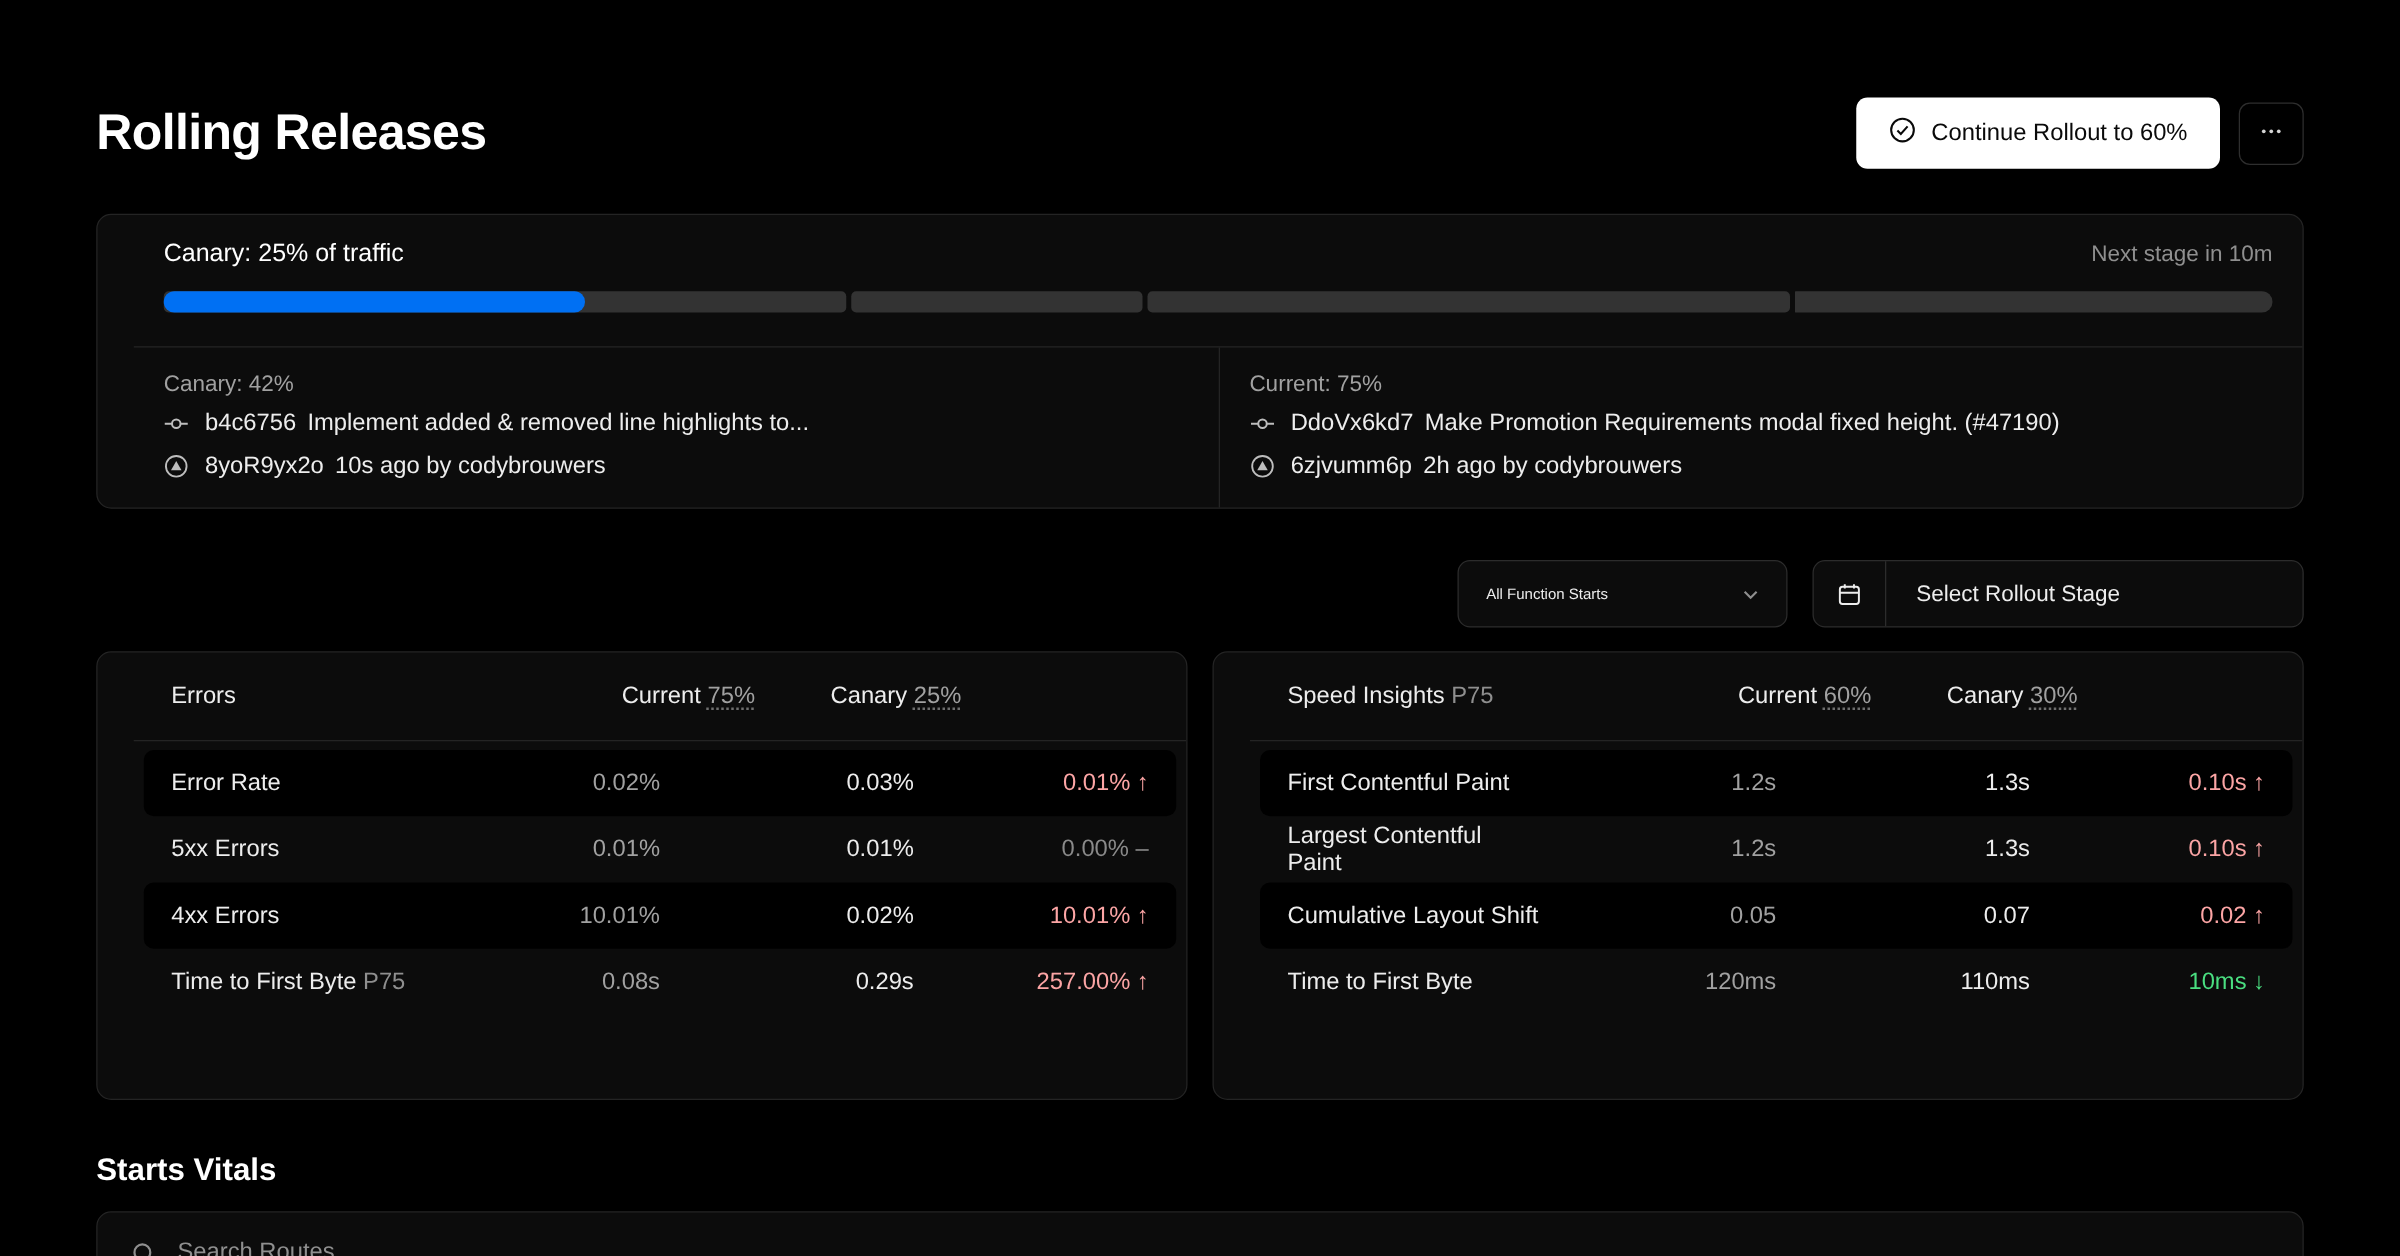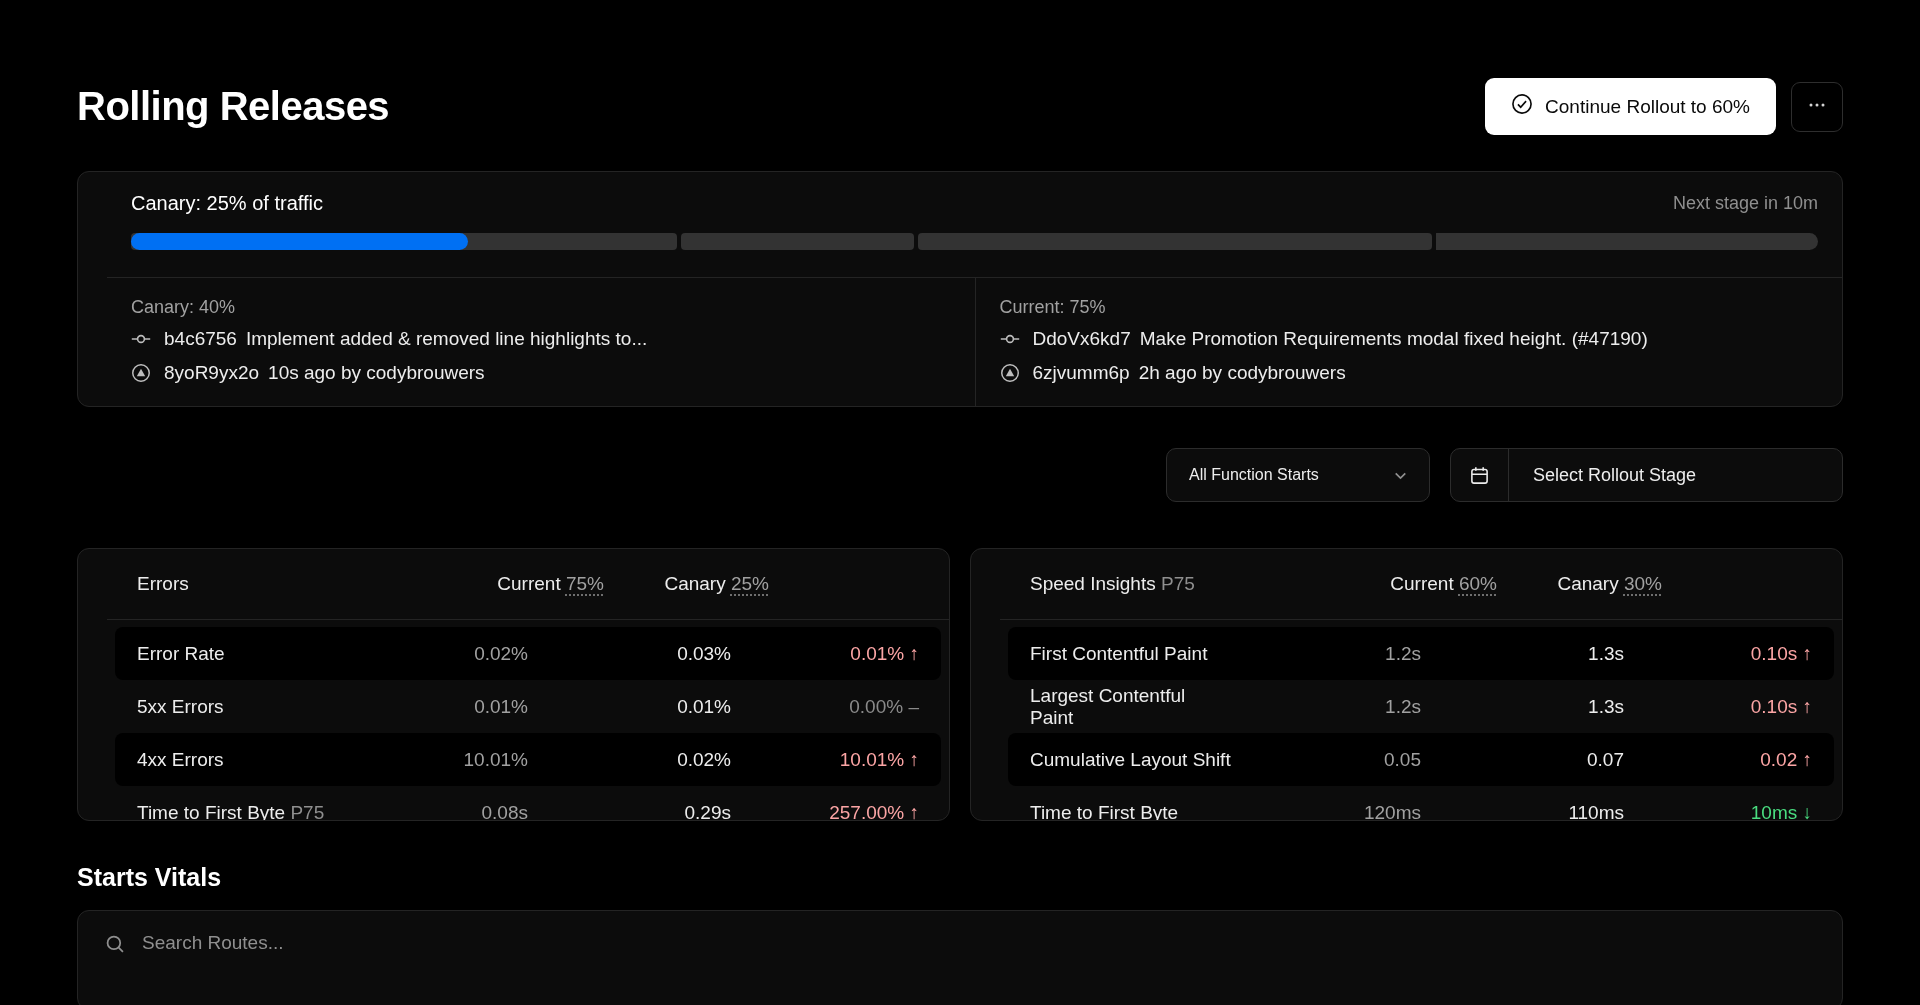--- a/index.html
+++ b/index.html
@@ -122,21 +122,21 @@
   .dropdown {
     min-width: 264px;
     height: 54px;
     background: #0c0c0c;
     border: 1px solid #2c2c2c;
     border-radius: 10px;
     display: flex;
     align-items: center;
     justify-content: space-between;
     padding: 0 20px 0 22px;
-    font-size: 16px;
+    font-size: 12px;
     color: #ededed;
     cursor: pointer;
   }
   .dropdown .icon { color: #8f8f8f; display: flex; }
   .stage-select {
     min-width: 393px;
     height: 54px;
     background: #0c0c0c;
     border: 1px solid #2c2c2c;
     border-radius: 10px;
@@ -153,21 +153,21 @@
     color: #ededed;
   }
   .stage-label { display: flex; align-items: center; padding: 0 24px; font-size: 18px; }
 
   
   .tables {
     display: grid;
     grid-template-columns: 1fr 1fr;
     gap: 20px;
   }
-  .table-card { height: 273px; overflow: hidden; margin-top: 27px; }
+  .table-card { height: 359px; overflow: hidden; }
   .table-header {
     display: grid;
     grid-template-columns: 1fr 150px 165px 150px;
     align-items: center;
     height: 71px;
     padding: 0 30px;
     border-bottom: 1px solid #242424;
     font-size: 19px;
   }
   .th-title { font-weight: 500; color: #ededed; }
@@ -266,21 +266,21 @@
       <div class="progress-track">
         <div class="progress-fill" style="width: 20%; background: rgb(0, 112, 243);"></div>
       <div class="progress-seg" style="flex-grow: 32.6;"></div>
           <div class="progress-seg" style="flex-grow: 13.9;"></div>
           <div class="progress-seg" style="flex-grow: 30.7;"></div>
           <div class="progress-seg" style="flex-grow: 22.8;"></div>
         </div>
     </div>
     <div class="canary-bottom">
       <div class="canary-col">
-        <div class="canary-col-label">Canary: 40%</div>
+        <div class="canary-col-label">Canary: 42%</div>
         <div class="meta-line">
           <span class="icon">
             <svg width="20" height="20" viewBox="0 0 20 20" fill="none" stroke="currentColor" stroke-width="1.6">
                 <circle cx="10" cy="10" r="3.4"></circle>
                 <path d="M0.8 10h5.8M13.4 10h5.8"></path>
               </svg>
           </span>
           <span>b4c6756</span>
           <span style="margin-left:-4px;">Implement added &amp; removed line highlights to...</span>
         </div>

